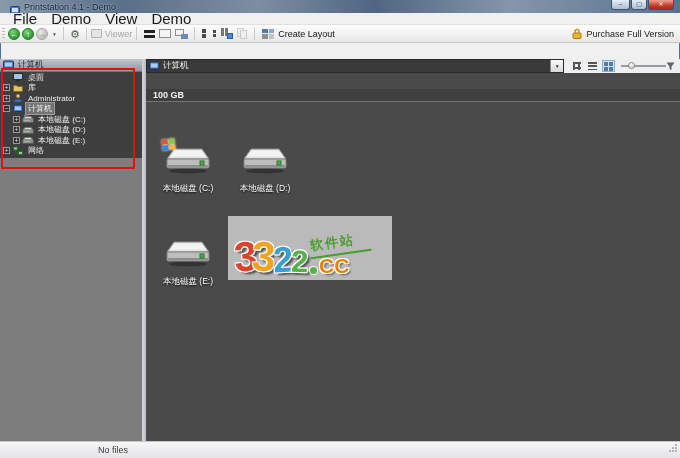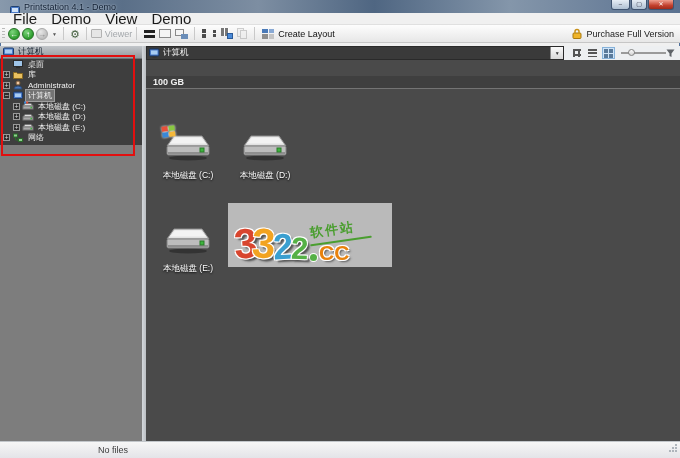--- a/index.html
+++ b/index.html
@@ -60,21 +60,21 @@
   .ic-pages { position:relative; width:11px; height:11px; opacity:.55; }
   .ic-pages .p1,.ic-pages .p2 { position:absolute; width:7px; height:9px; background:#eee; border:1px solid #aaa; }
   .ic-pages .p1 { left:0; top:0; } .ic-pages .p2 { left:3px; top:2px; }
   .createbtn { display:flex; align-items:center; gap:4px; font-size:9px; color:#111; cursor:pointer; padding:1px 3px; }
   .cl-ic { width:12px; height:10px; display:grid; grid-template-columns:1fr 1fr; grid-template-rows:1fr 1fr; gap:1px; }
   .cl-ic i:nth-child(1){background:#4a7ab8;} .cl-ic i:nth-child(2){background:#89a9d4;}
   .cl-ic i:nth-child(3){background:#8e8e8e;} .cl-ic i:nth-child(4){background:#c4c4c4;}
   .purchase { margin-left:auto; display:flex; align-items:flex-end; gap:4px; font-size:9px; color:#222; cursor:pointer; }
 
   
-  .bodyarea { position:absolute; left:0; top:46px; width:680px; height:398px; }
+  .bodyarea { position:absolute; left:0; top:59px; width:680px; height:398px; }
 
   
   .leftpanel { position:absolute; left:0; top:0; width:142px; height:398px; background:#7d7d7d; }
   .lp-header { position:absolute; left:0; top:0; width:142px; height:13px;
     background:linear-gradient(#c2c6ca,#94989c); border-bottom:1px solid #6f7377;
     display:flex; align-items:center; gap:3px; padding-left:3px; font-size:8.5px; color:#15202e; }
   .tree { position:absolute; left:0; top:13px; width:163px; height:86px; background:#3e3e3e;
     padding-top:0; overflow:hidden; }
   .trow { display:flex; align-items:center; height:10.5px; font-size:8px; color:#f0f0f0; cursor:pointer; }
   .glyph { width:7px; height:7px; border:1px solid #9a9a9a; background:#2e2e2e; color:#ddd;

